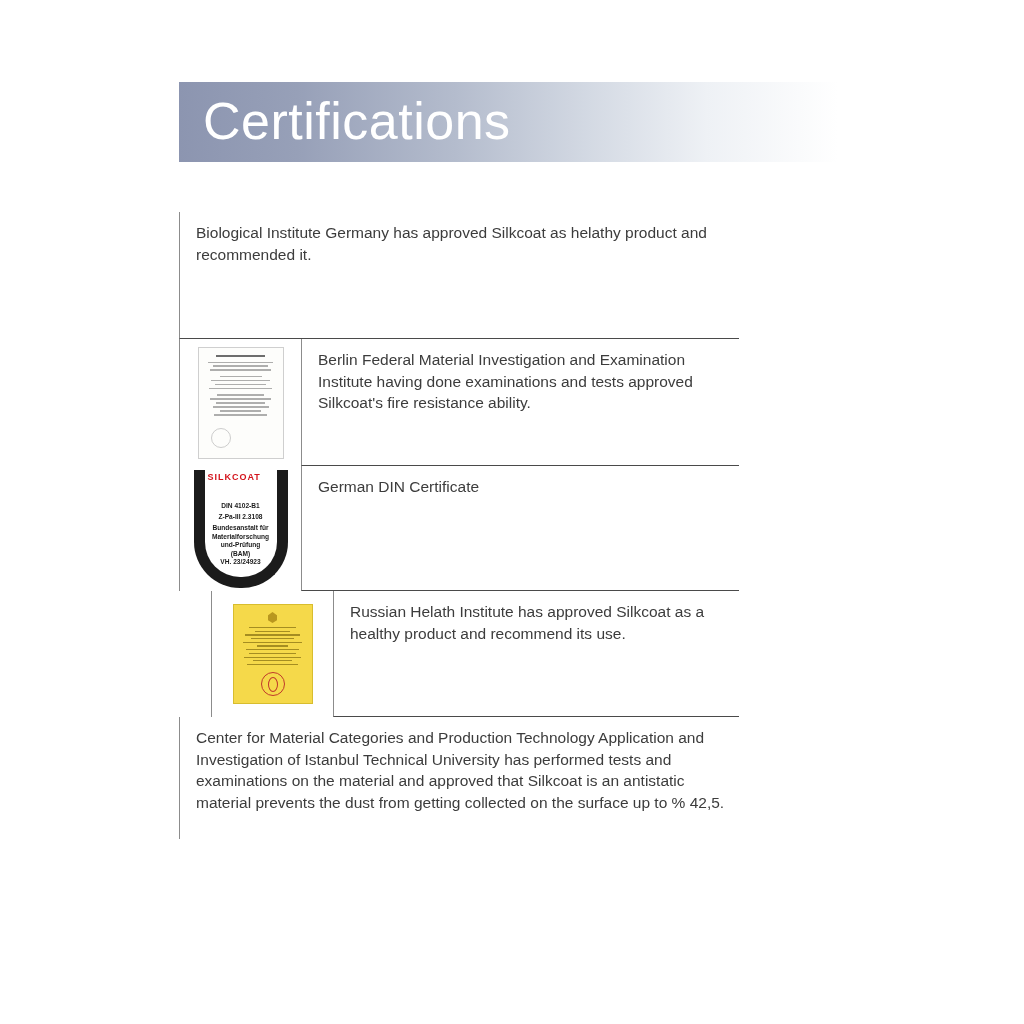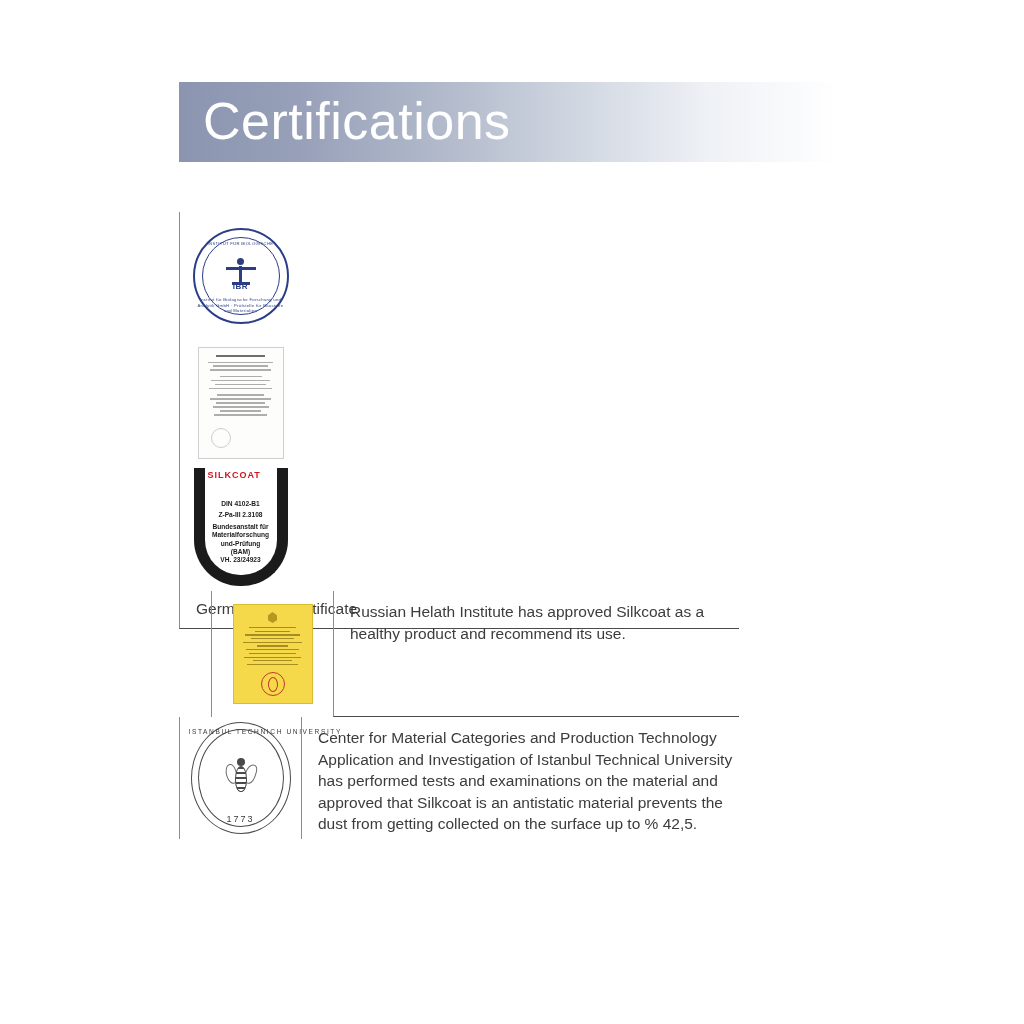--- a/index.html
+++ b/index.html
@@ -72,21 +72,21 @@
   }
   .cert-text {
     font-size: 15.5px;
     line-height: 21.5px;
     color: #3c3c3c;
   }
 
   
   .r1 { height: 127px; }
   .r2 { height: 127px; }
-  .r3 { height: 125px; flex-direction: column; }
+  .r3 { height: 125px; }
   .r4 { height: 126px; margin-left: 32px; }
   .r5 { height: 122px; }
 
   
   .seal {
     width: 96px;
     height: 96px;
     border-radius: 50%;
     border: 2px solid #2b3d86;
     position: relative;
@@ -338,32 +338,22 @@
 </head>
 <body>
 
 <div class="banner">
   <div class="banner-title">Certifications</div>
 </div>
 
 <div class="cert-table">
 
   <div class="cert-row r1">
-    <div class="logo-cell">
-      <div class="seal">
-        <div class="seal-top-text">INSTITUT FÜR BIOLOGISCHE</div>
-        <div class="seal-figure">
-          <div class="head"></div>
-          <div class="arms"></div>
-          <div class="body"></div>
-          <div class="legs"></div>
-        </div>
-        <div class="seal-ibr">IBR</div>
-        <div class="seal-bottom-text">Institut für Biologische Forschung und Analytik GmbH · Prüfstelle für Baustoffe und Materialien</div>
-      </div>
+    <div class="text-cell">
+      <div class="cert-text">Biological Institute Germany has approved Silkcoat as helathy product and recommended it.</div>
     </div>
   </div>
 
   <div class="cert-row r2">
     <div class="logo-cell">
       <div class="doc-scan">
         <div class="hdr"></div>
         <div class="ln" style="width:92%"></div>
         <div class="ln" style="width:78%"></div>
         <div class="ln" style="width:88%"></div>
@@ -375,20 +365,23 @@
         <div class="blk"></div>
         <div class="ln" style="width:66%"></div>
         <div class="ln" style="width:86%"></div>
         <div class="ln" style="width:70%"></div>
         <div class="ln" style="width:80%"></div>
         <div class="ln" style="width:58%"></div>
         <div class="ln" style="width:76%"></div>
         <div class="stamp"></div>
       </div>
     </div>
+    <div class="text-cell">
+      <div class="cert-text">Berlin Federal Material Investigation and Examination Institute having done examinations and tests approved Silkcoat's fire resistance ability.</div>
+    </div>
   </div>
 
   <div class="cert-row r3">
     <div class="logo-cell">
       <div class="umark">
         <div class="top-left"></div>
         <div class="top-right"></div>
         <div class="u-shape"></div>
         <div class="silkcoat">SILKCOAT</div>
         <div class="u-text">
@@ -426,32 +419,18 @@
         <div class="ln" style="width:76%"></div>
         <div class="seal2"></div>
       </div>
     </div>
     <div class="text-cell">
       <div class="cert-text">Russian Helath Institute has approved Silkcoat as a healthy product and recommend its use.</div>
     </div>
   </div>
 
   <div class="cert-row r5">
-    <div class="logo-cell">
-      <div class="itu">
-        <div class="oval"></div>
-        <div class="oval-in"></div>
-        <div class="uni-text">ISTANBUL TECHNICH UNIVERSITY</div>
-        <div class="bee">
-          <div class="wingl"></div>
-          <div class="wingr"></div>
-          <div class="headb"></div>
-          <div class="abdomen"></div>
-        </div>
-        <div class="year">1773</div>
-      </div>
-    </div>
     <div class="text-cell">
       <div class="cert-text">Center for Material Categories and Production Technology Application and Investigation of Istanbul Technical University has performed tests and examinations on the material and approved that Silkcoat is an antistatic material prevents the dust from getting collected on the surface up to % 42,5.</div>
     </div>
   </div>
 
 </div>
 
 </body></html>

